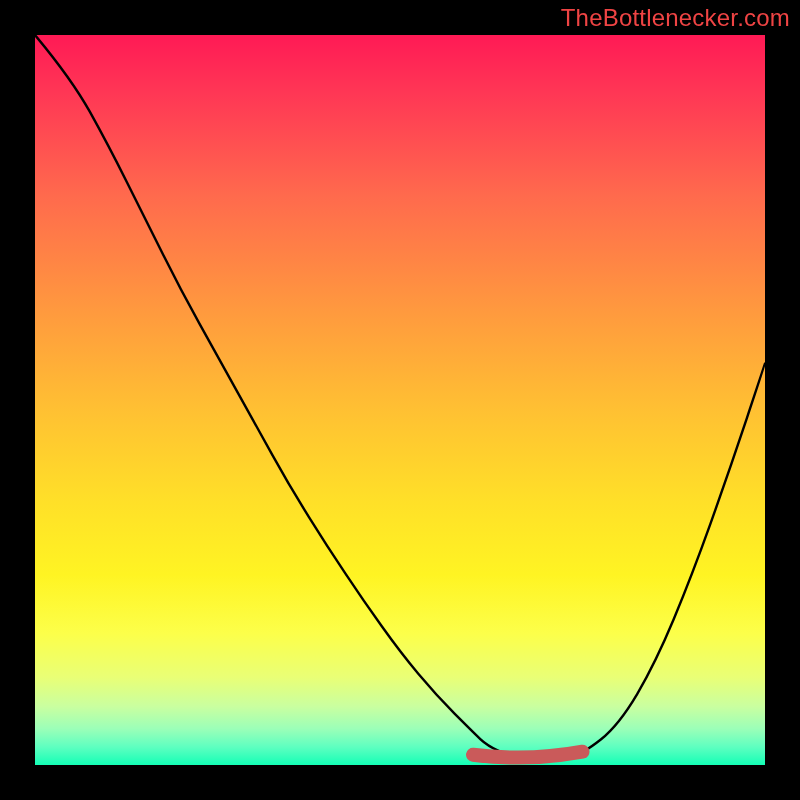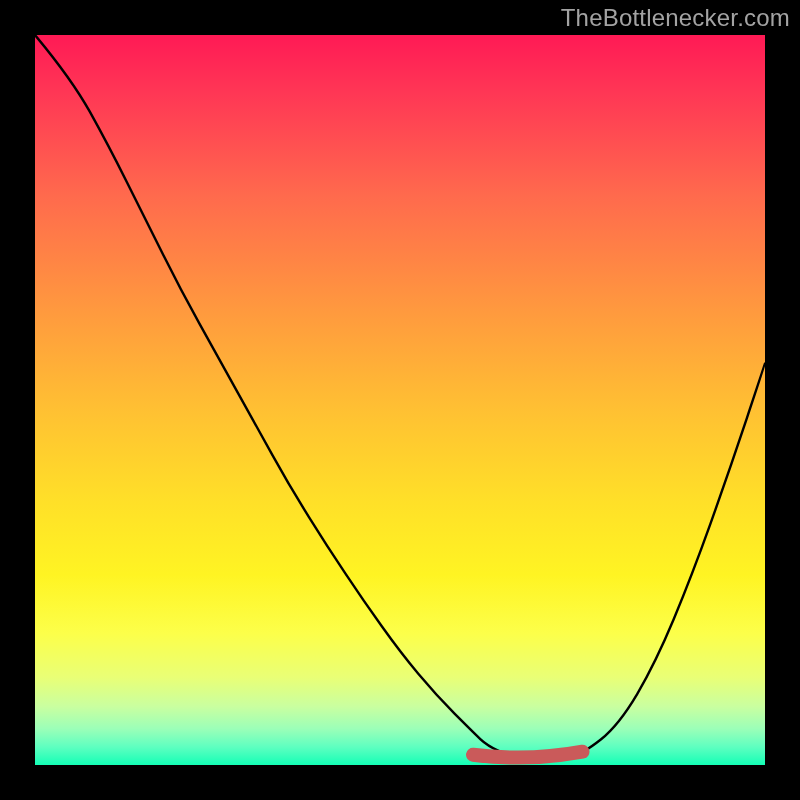--- a/index.html
+++ b/index.html
@@ -14,21 +14,21 @@
   .frame {
     position: relative;
     width: 800px;
     height: 800px;
     background: #000;
   }
   .watermark {
     position: absolute;
     top: 4px;
     right: 10px;
-    color: #a3a3a3;
+    color: #ef4444;
     font-size: 24px;
     font-weight: 500;
     z-index: 50;
     letter-spacing: 0.2px;
   }
   .plot-area {
     position: absolute;
     left: 35px;
     top: 35px;
     width: 730px;

